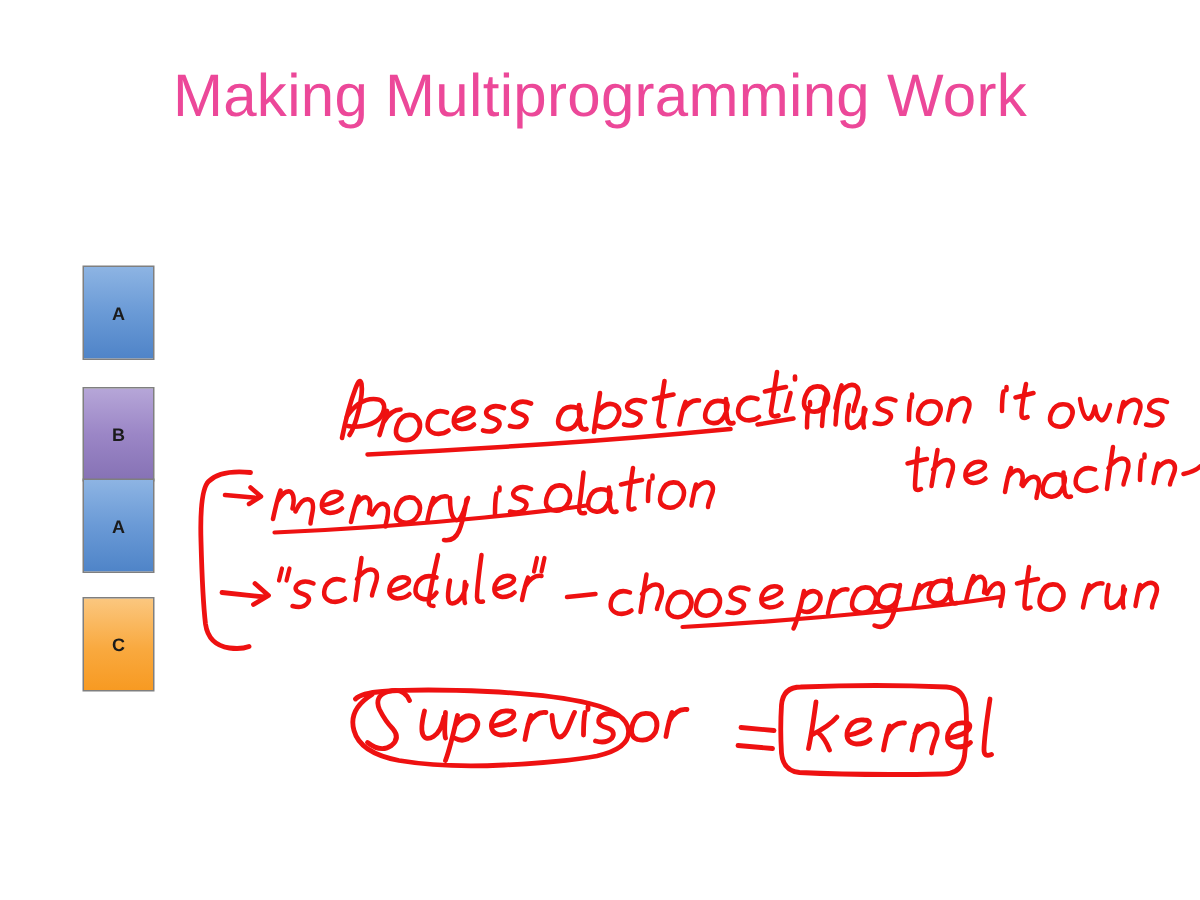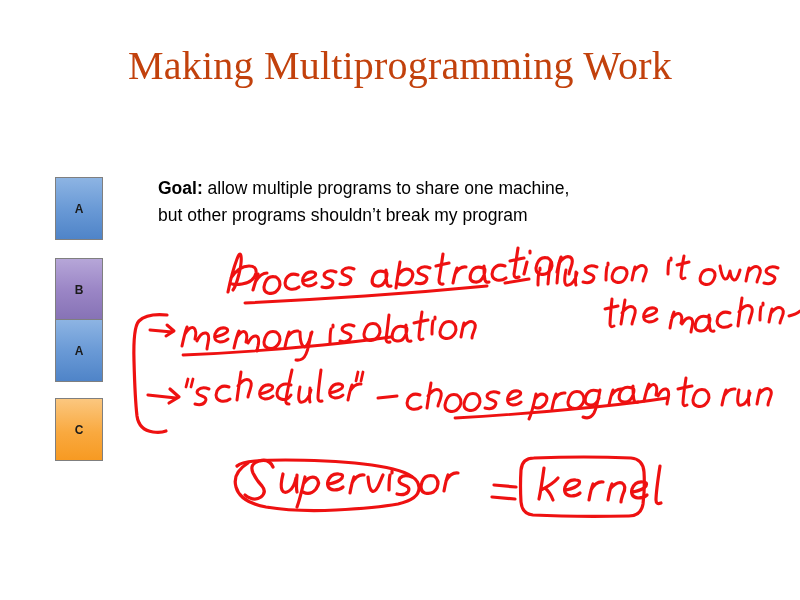--- a/index.html
+++ b/index.html
@@ -18,23 +18,23 @@
 
   
   #title {
     position: absolute;
     left: 0;
     top: 42px;
     width: 800px;
     text-align: center;
     font-size: 40px;
     font-weight: 400;
-    color: #c2410c;
+    color: #ec4899;
     letter-spacing: 0.2px;
-    font-family: Liberation Serif, serif;
+    font-family: Liberation Sans, sans-serif;
   }
 
   
   #goal {
     position: absolute;
     left: 158px;
     top: 175px;
     width: 600px;
     font-size: 17.5px;
     line-height: 1.55;
@@ -80,24 +80,20 @@
     stroke-linejoin: round;
   }
 </style>
 </head>
 <body>
 
 <div id="slide">
 
   <div id="title">Making Multiprogramming Work</div>
 
-  <div id="goal">
-    <span class="lead">Goal:</span><span> allow multiple programs to share one machine,</span><br>
-    <span>but other programs shouldn’t break my program</span>
-  </div>
 
   <div class="proc-block" id="proc-a1">A</div>
   <div class="proc-block" id="proc-b">B</div>
   <div class="proc-block" id="proc-a2">A</div>
   <div class="proc-block" id="proc-c">C</div>
 
   <svg id="ink" viewBox="0 0 800 600">
 
     <g>
 

